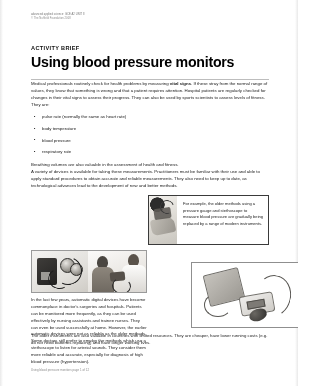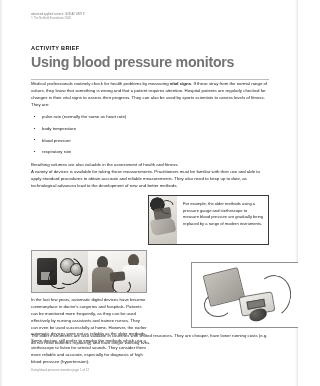--- a/index.html
+++ b/index.html
@@ -57,21 +57,21 @@
     font-size: 5.6px;
     font-weight: bold;
     letter-spacing: 0.35px;
     color: #111111;
   }
   .title {
     margin-top: 4px;
     font-size: 14.2px;
     font-weight: bold;
     letter-spacing: -0.25px;
-    color: #737373;
+    color: #000000;
     line-height: 1.08;
   }
   .rule {
     margin-top: 3px;
     height: 1px;
     background: #bdbdbd;
     width: 100%;
   }
 
   p.body {

